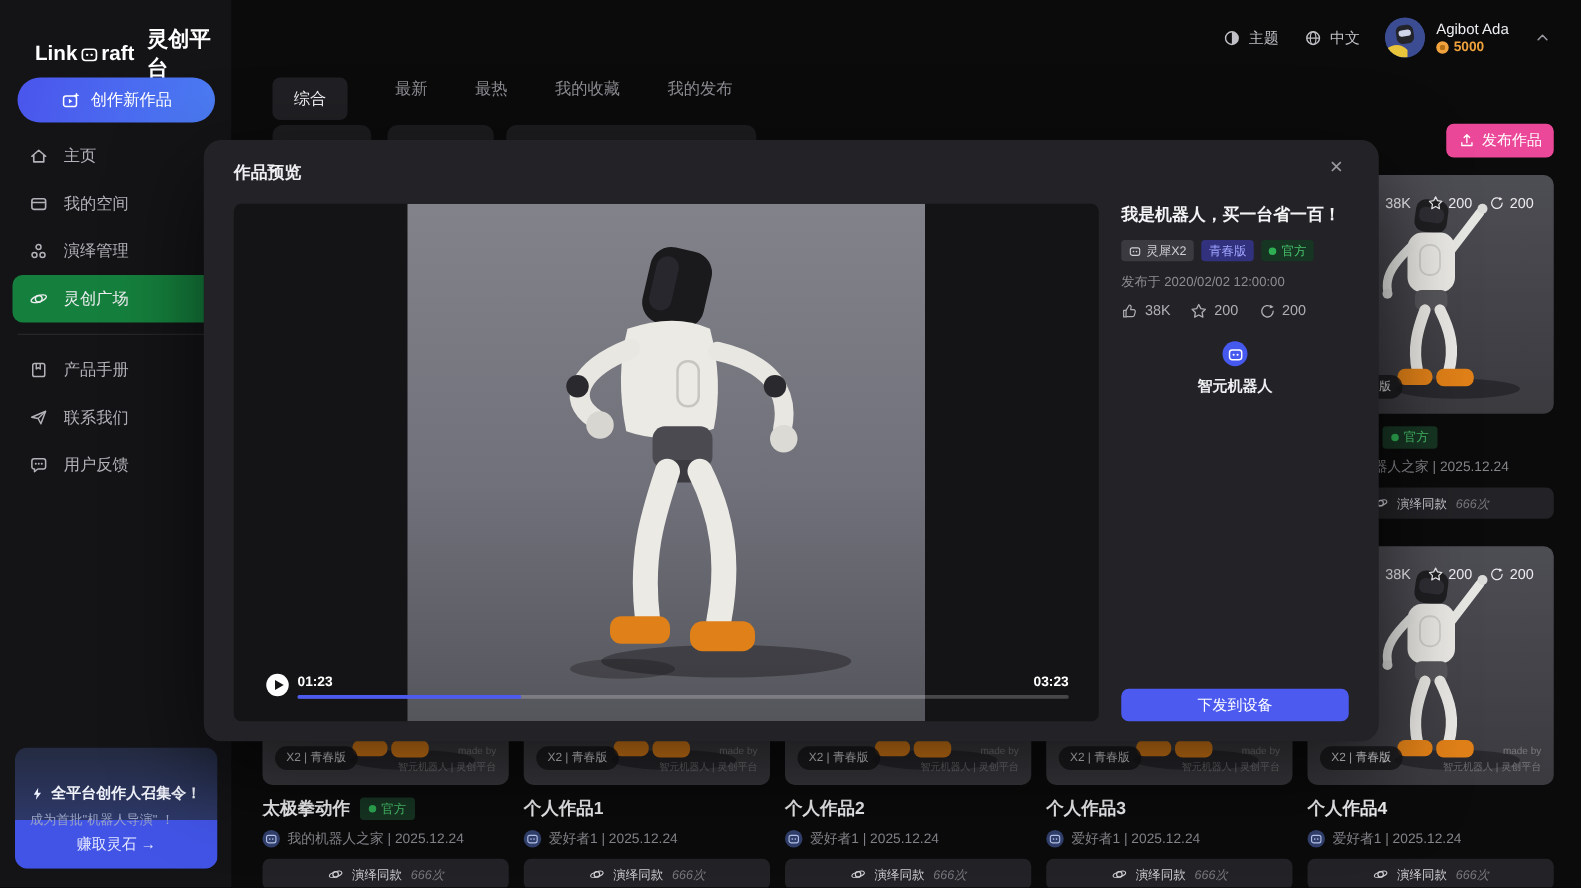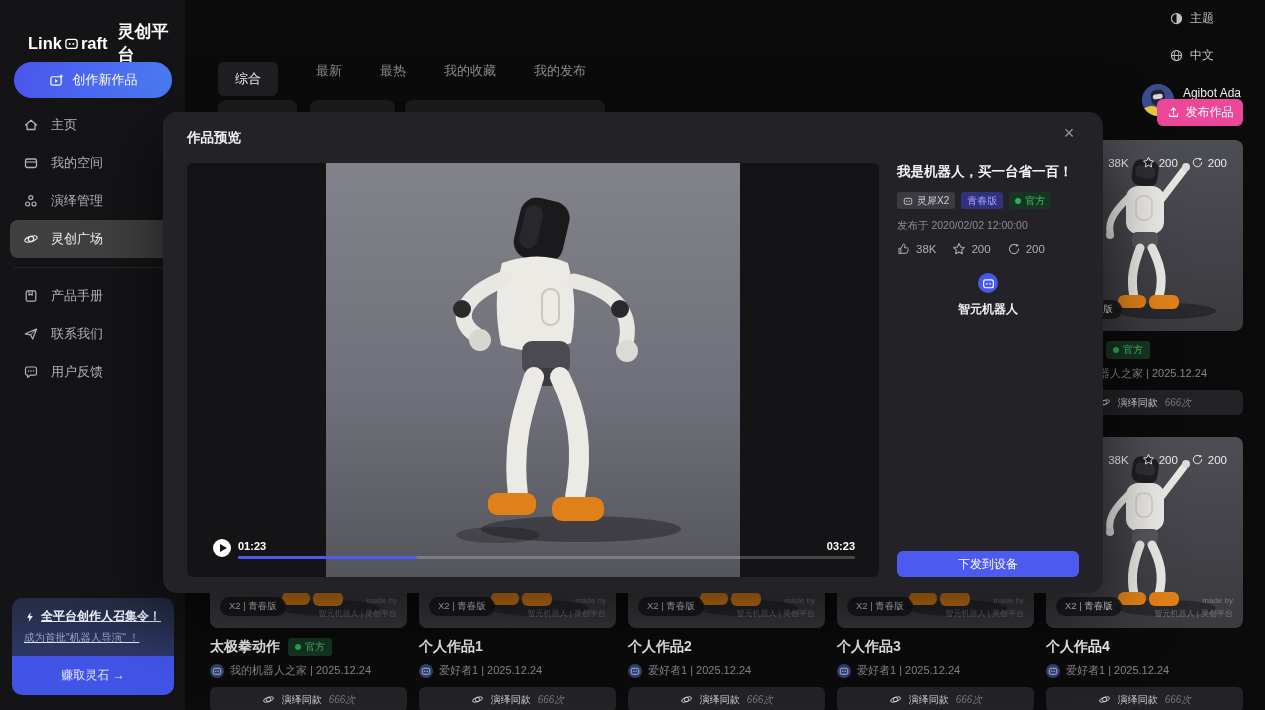--- a/index.html
+++ b/index.html
@@ -13,33 +13,33 @@
   .sidebar{position:absolute;left:0;top:0;width:185px;height:710px;background:#141417;z-index:2;}
   .logo{position:absolute;left:28px;top:20px;display:flex;align-items:center;gap:2px;
         font-size:16.5px;font-weight:bold;color:#fff;}
   .logo .zh{margin-left:8px;font-size:17px;}
   .create-btn{position:absolute;left:14px;top:62px;width:158px;height:36px;border-radius:18px;
         background:linear-gradient(100deg,#4a55ec,#4b7cf3);display:flex;align-items:center;
         justify-content:center;gap:9px;font-size:13px;color:#fff;cursor:pointer;}
   .nav{position:absolute;left:10px;top:106px;width:165px;}
   .nav-item{height:38px;display:flex;align-items:center;gap:12px;padding:0 13px;
         font-size:13px;color:#b2b2b8;border-radius:8px;cursor:pointer;}
-  .nav-item.active{background:#404040;color:#ededf0;}
+  .nav-item.active{background:#15803d;color:#ededf0;}
   .nav-divider{height:1px;background:#26262a;margin:9px 4px;}
 
   .promo{position:absolute;left:12px;top:598px;width:162px;height:97px;border-radius:10px;
         overflow:hidden;}
-  .promo-info{height:58px;background:linear-gradient(180deg,#242b41,#2d3868);padding:10px 12px;text-decoration:underline;}
+  .promo-info{height:58px;background:linear-gradient(180deg,#242b41,#2d3868);padding:28px 12px;}
   .promo-title{display:flex;align-items:center;gap:5px;font-size:12px;font-weight:bold;color:#f0f2fa;}
   .promo-sub{margin-top:6px;font-size:10.5px;color:#99a3c4;}
   .promo-btn{height:39px;background:#4254e6;display:flex;align-items:center;justify-content:center;
         font-size:12px;color:#e4e8ff;cursor:pointer;}
 
   
-  .header{position:absolute;right:24px;top:10px;height:40px;display:flex;align-items:center;gap:20px;z-index:1;flex-direction:column;}
+  .header{position:absolute;right:24px;top:10px;height:40px;display:flex;align-items:center;gap:20px;z-index:1;}
   .h-item{display:flex;align-items:center;gap:6px;font-size:12px;color:#c0c0c6;cursor:pointer;}
   .avatar{width:32px;height:32px;border-radius:50%;overflow:hidden;background:#39498c;}
   .user-meta{display:flex;flex-direction:column;gap:2px;}
   .user-name{font-size:12px;color:#eceef2;}
   .coin-row{display:flex;align-items:center;gap:4px;font-size:11px;font-weight:bold;color:#f0a23c;}
   .coin{width:10px;height:10px;border-radius:50%;background:radial-gradient(circle at 50% 50%,#b56f14 0 30%,#f0a23c 34%);}
 
   
   .tab-row{position:absolute;left:218px;top:62px;height:34px;display:flex;gap:38px;z-index:1;}
   .tab{font-size:13px;color:#8d8d93;cursor:pointer;white-space:nowrap;}

